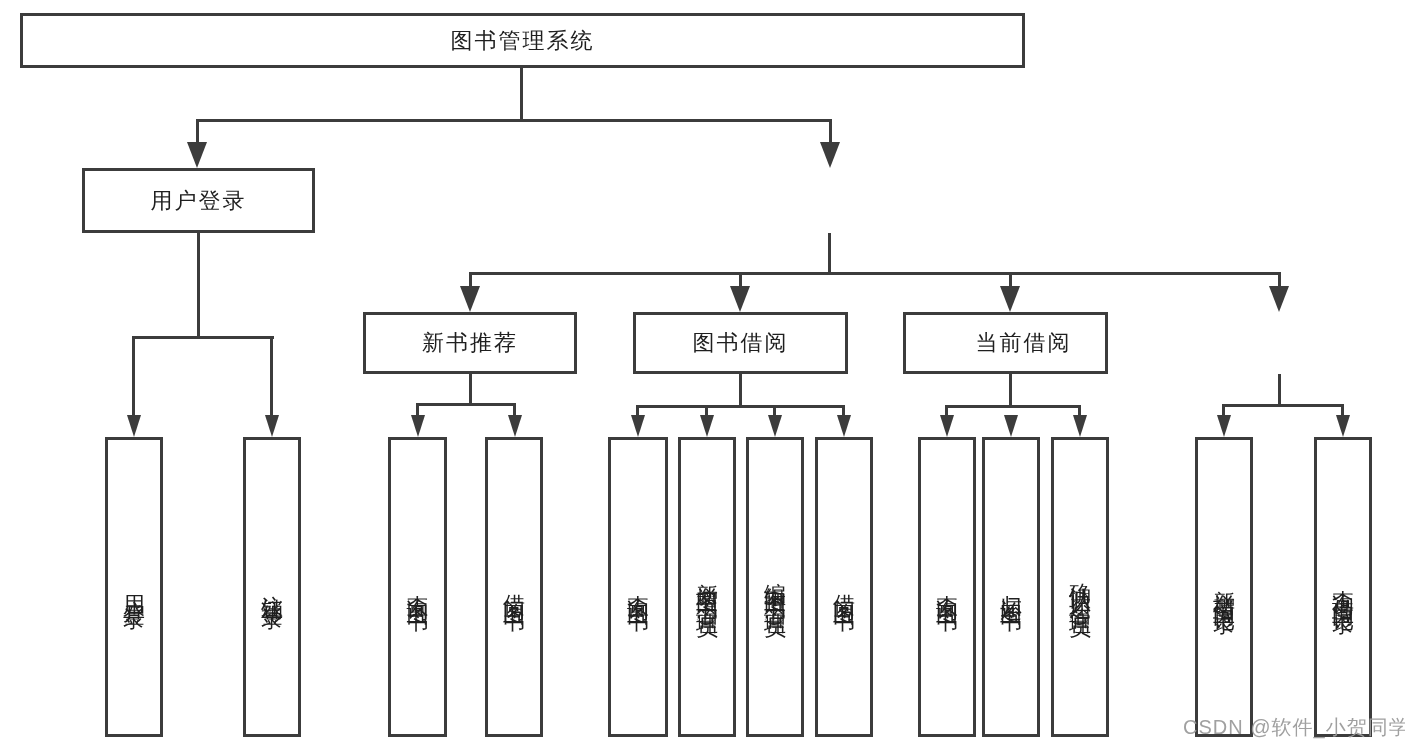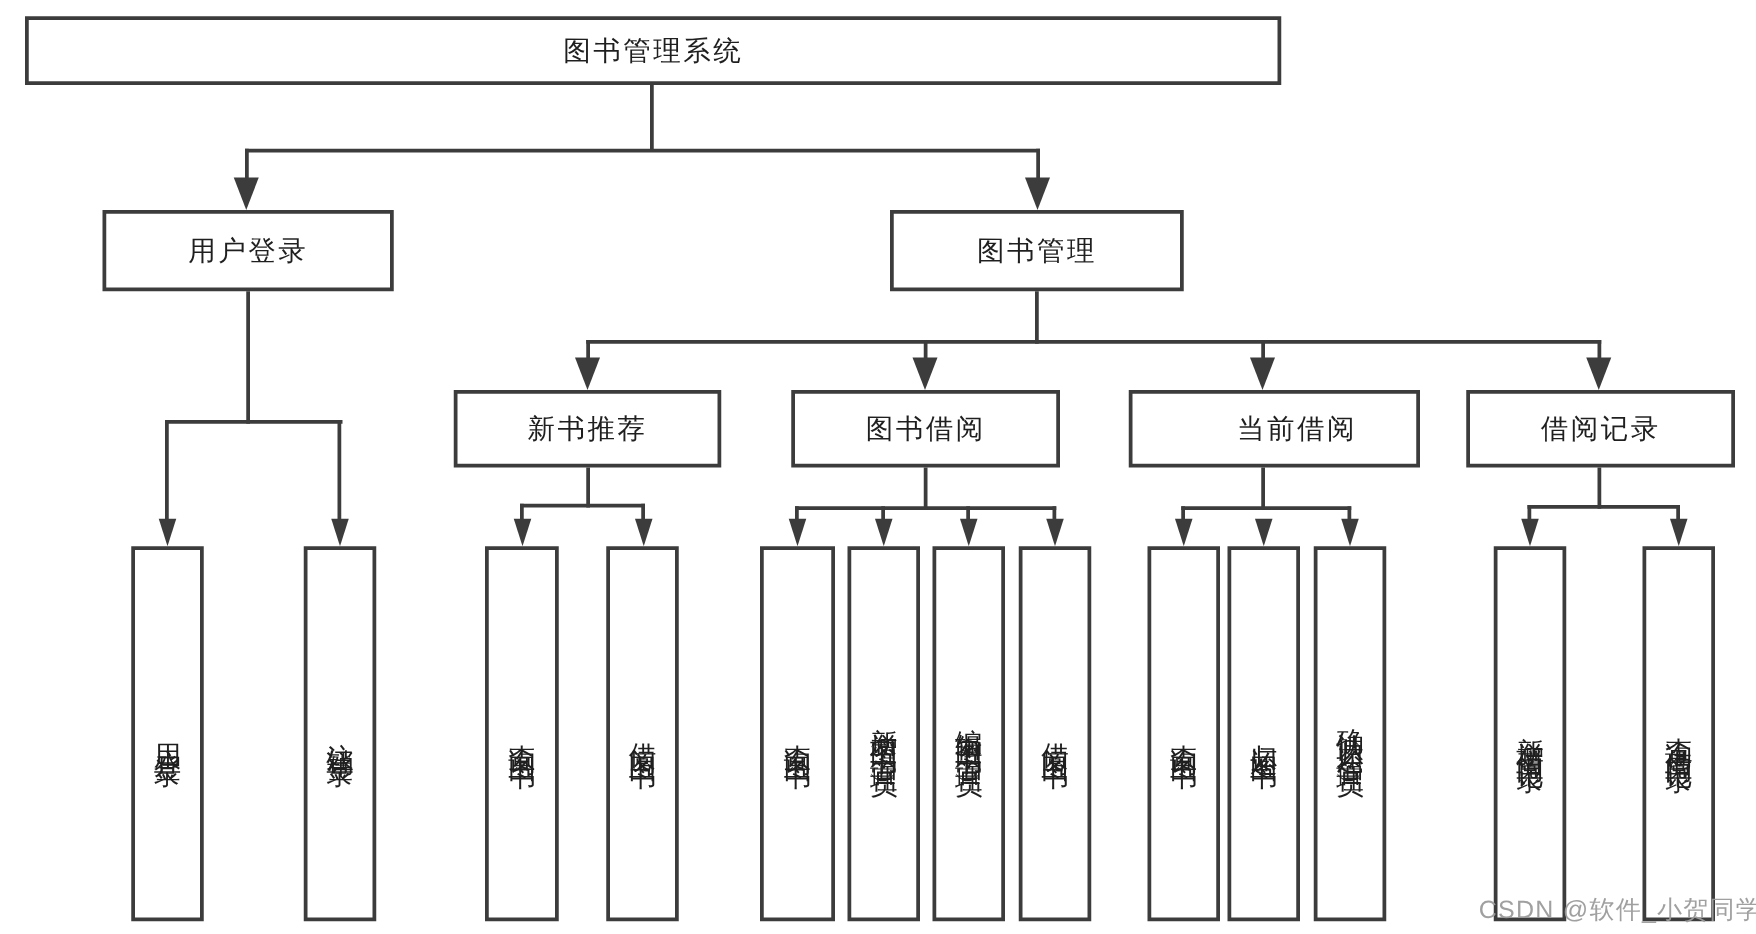--- a/index.html
+++ b/index.html
@@ -66,23 +66,20 @@
   <div class="vline" style="left:520px;top:68px;height:53px;"></div>
   <div class="hline" style="left:196px;top:119px;width:636px;"></div>
   <div class="vline" style="left:196px;top:119px;height:26px;"></div>
   <div class="vline" style="left:829px;top:119px;height:26px;"></div>
   <div class="arrow arrow-lg" style="left:187px;top:142px;"></div>
   <div class="arrow arrow-lg" style="left:820px;top:142px;"></div>
 
   <div class="node" style="left:82px;top:168px;width:233px;height:65px;">
     <span>用户登录</span>
   </div>
-  <div class="node" style="left:712px;top:168px;width:235px;height:65px;">
-    <span>图书管理</span>
-  </div>
 
   <div class="vline" style="left:197px;top:233px;height:106px;"></div>
   <div class="hline" style="left:132px;top:336px;width:142px;"></div>
   <div class="vline" style="left:132px;top:336px;height:81px;"></div>
   <div class="vline" style="left:270px;top:336px;height:81px;"></div>
   <div class="arrow arrow-sm" style="left:127px;top:415px;"></div>
   <div class="arrow arrow-sm" style="left:265px;top:415px;"></div>
 
   <div class="vline" style="left:828px;top:233px;height:42px;"></div>
   <div class="hline" style="left:469px;top:272px;width:812px;"></div>
@@ -94,25 +91,22 @@
   <div class="arrow arrow-lg" style="left:730px;top:286px;"></div>
   <div class="arrow arrow-lg" style="left:1000px;top:286px;"></div>
   <div class="arrow arrow-lg" style="left:1269px;top:286px;"></div>
 
   <div class="node" style="left:633px;top:312px;width:215px;height:62px;">
     <span>图书借阅</span>
   </div>
   <div class="node" style="left:363px;top:312px;width:214px;height:62px;">
     <span>新书推荐</span>
   </div>
-  <div class="node" style="left:903px;top:312px;width:233px;height:62px;padding-left:36px;">
+  <div class="node" style="left:903px;top:312px;width:205px;height:62px;padding-left:36px;">
     <span>当前借阅</span>
-  </div>
-  <div class="node" style="left:1173px;top:312px;width:215px;height:62px;">
-    <span>借阅记录</span>
   </div>
 
   <div class="vline" style="left:469px;top:374px;height:32px;"></div>
   <div class="hline" style="left:416px;top:403px;width:100px;"></div>
   <div class="vline" style="left:416px;top:403px;height:14px;"></div>
   <div class="vline" style="left:513px;top:403px;height:14px;"></div>
   <div class="arrow arrow-sm" style="left:411px;top:415px;"></div>
   <div class="arrow arrow-sm" style="left:508px;top:415px;"></div>
 
   <div class="vline" style="left:739px;top:374px;height:34px;"></div>

